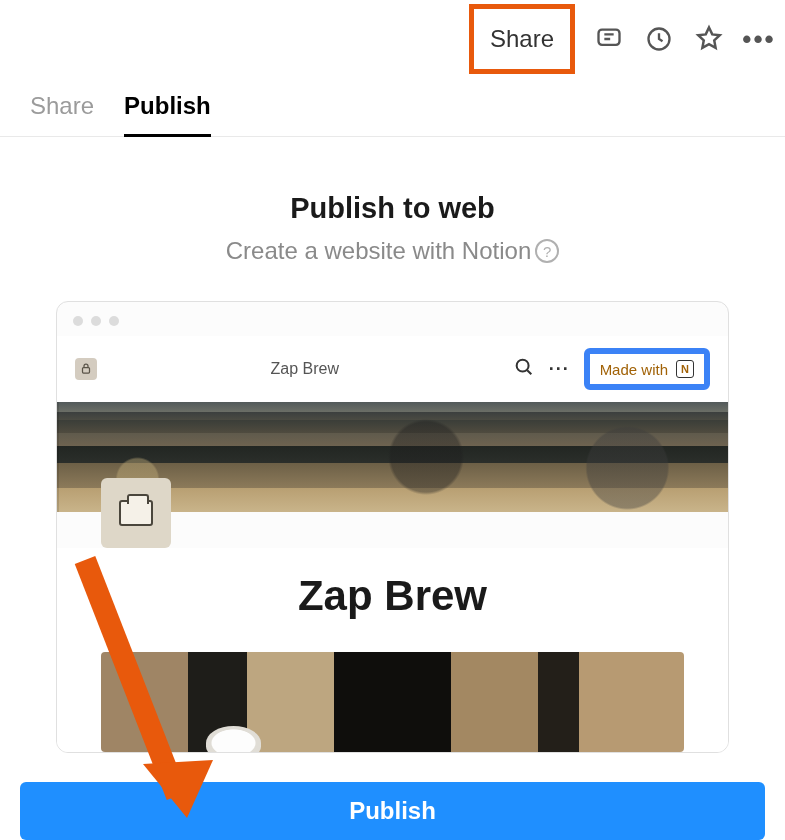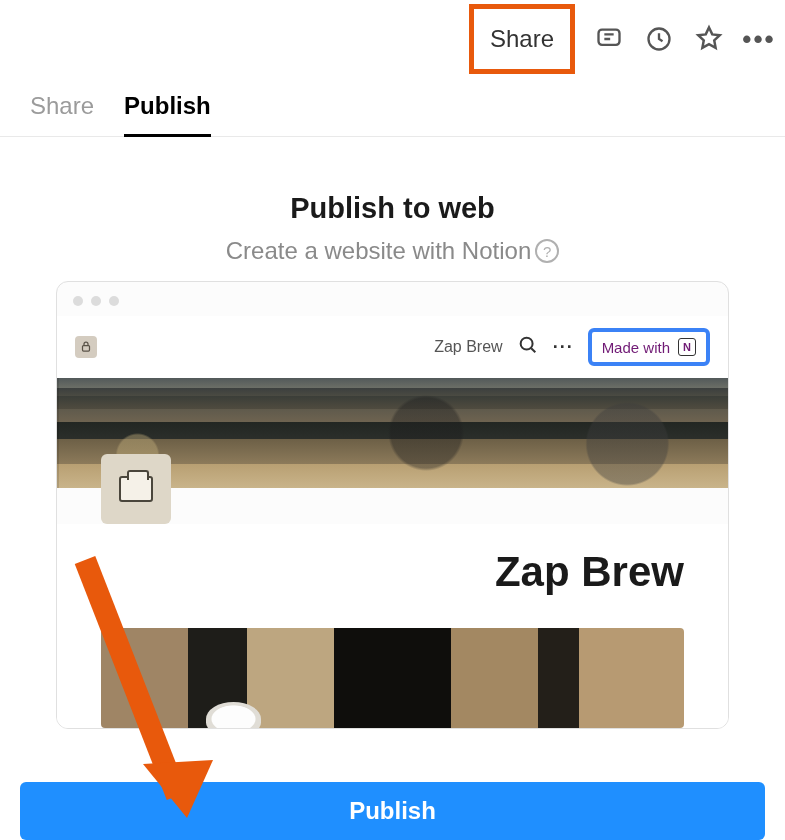--- a/index.html
+++ b/index.html
@@ -85,26 +85,26 @@
       width: 24px;
       height: 24px;
       border: 2px solid #b0b0b0;
       border-radius: 50%;
       align-items: center;
       justify-content: center;
       font-size: 15px;
       color: #b0b0b0;
     }
     .preview-card {
-      margin: 16px 36px 0;
+      margin: 36px 36px 0;
       border: 1px solid #e0e0e0;
       border-radius: 12px;
       background: #fcfcfc;
       overflow: hidden;
-      text-align: right;
+      text-align: center;
     }
     .preview-window-controls {
       display: flex;
       gap: 8px;
       padding: 14px 16px 10px;
     }
     .wc-dot {
       width: 10px;
       height: 10px;
       border-radius: 50%;
@@ -136,28 +136,28 @@
     .preview-search {
       color: #333;
     }
     .preview-menu {
       color: #333;
       font-size: 18px;
       font-weight: 700;
       letter-spacing: 1px;
     }
     .made-with-badge {
-      border: 4px solid #3b82f6;
+      border: 6px solid #3b82f6;
       border-radius: 6px;
       padding: 6px 10px;
       display: flex;
       align-items: center;
       gap: 8px;
       font-size: 15px;
-      color: #701a75;
+      color: #a16207;
     }
     .notion-icon {
       width: 18px;
       height: 18px;
       border: 1.5px solid #333;
       border-radius: 3px;
       display: flex;
       align-items: center;
       justify-content: center;
       font-size: 11px;

